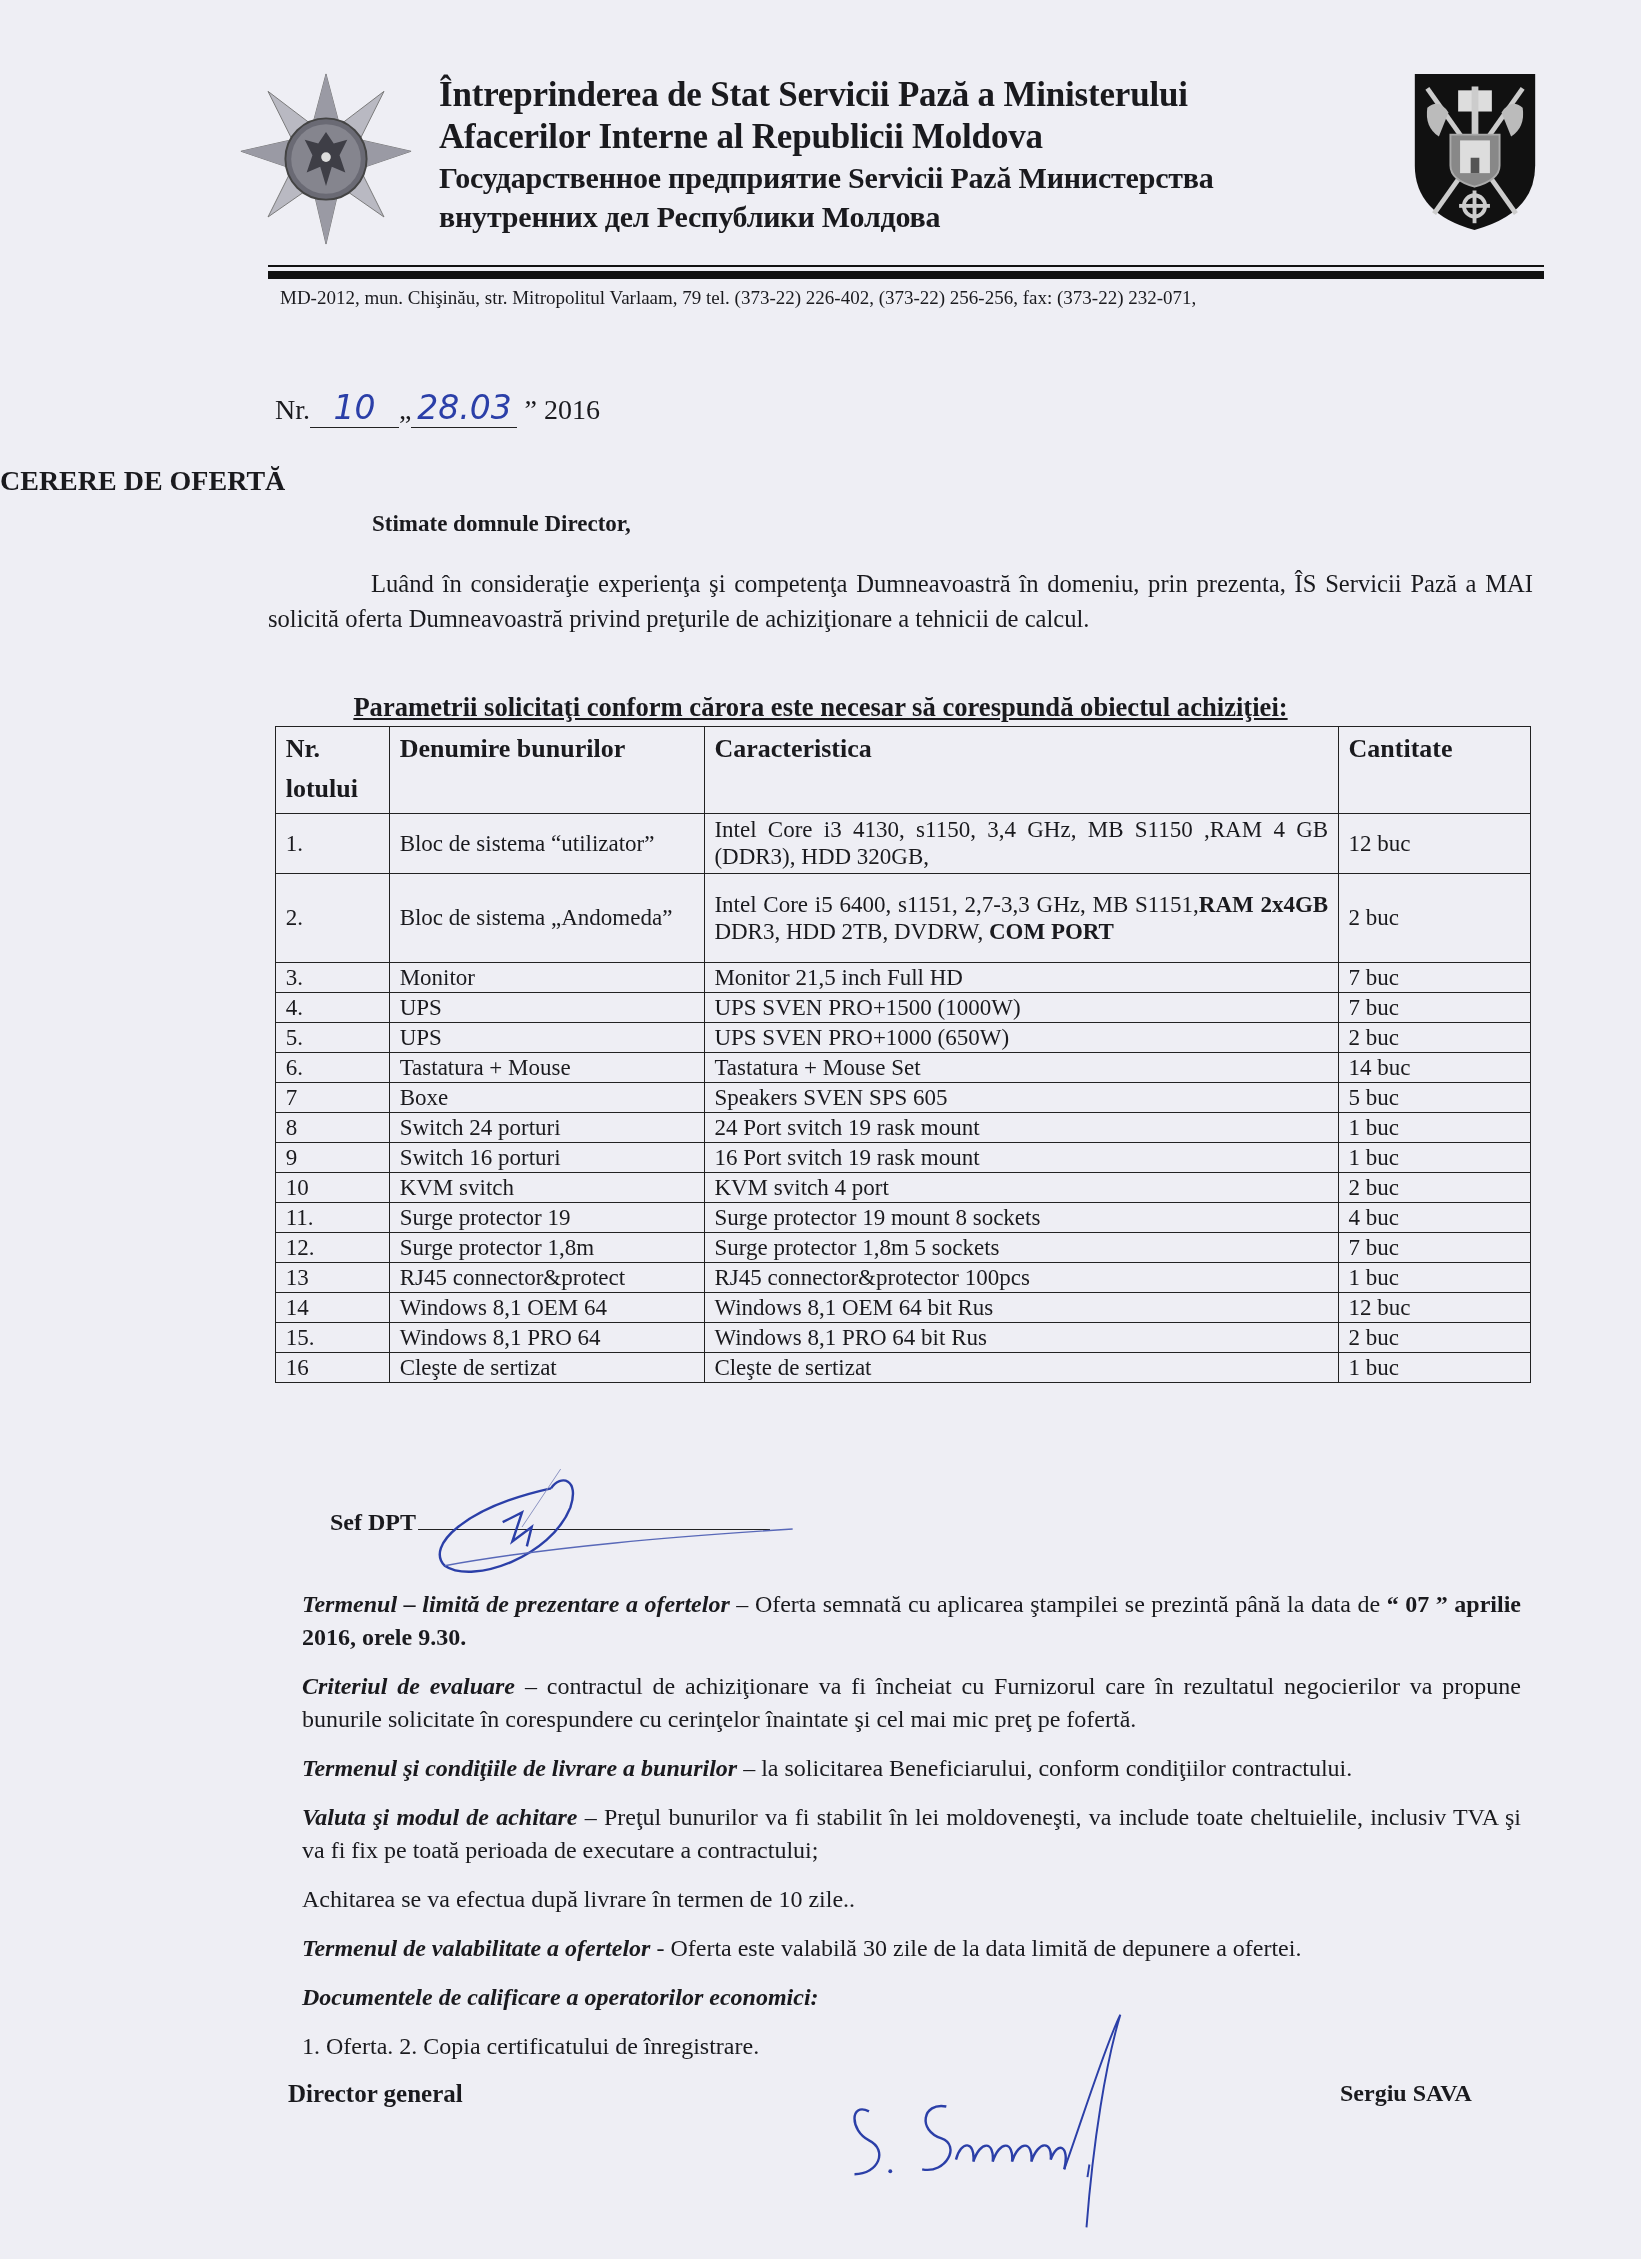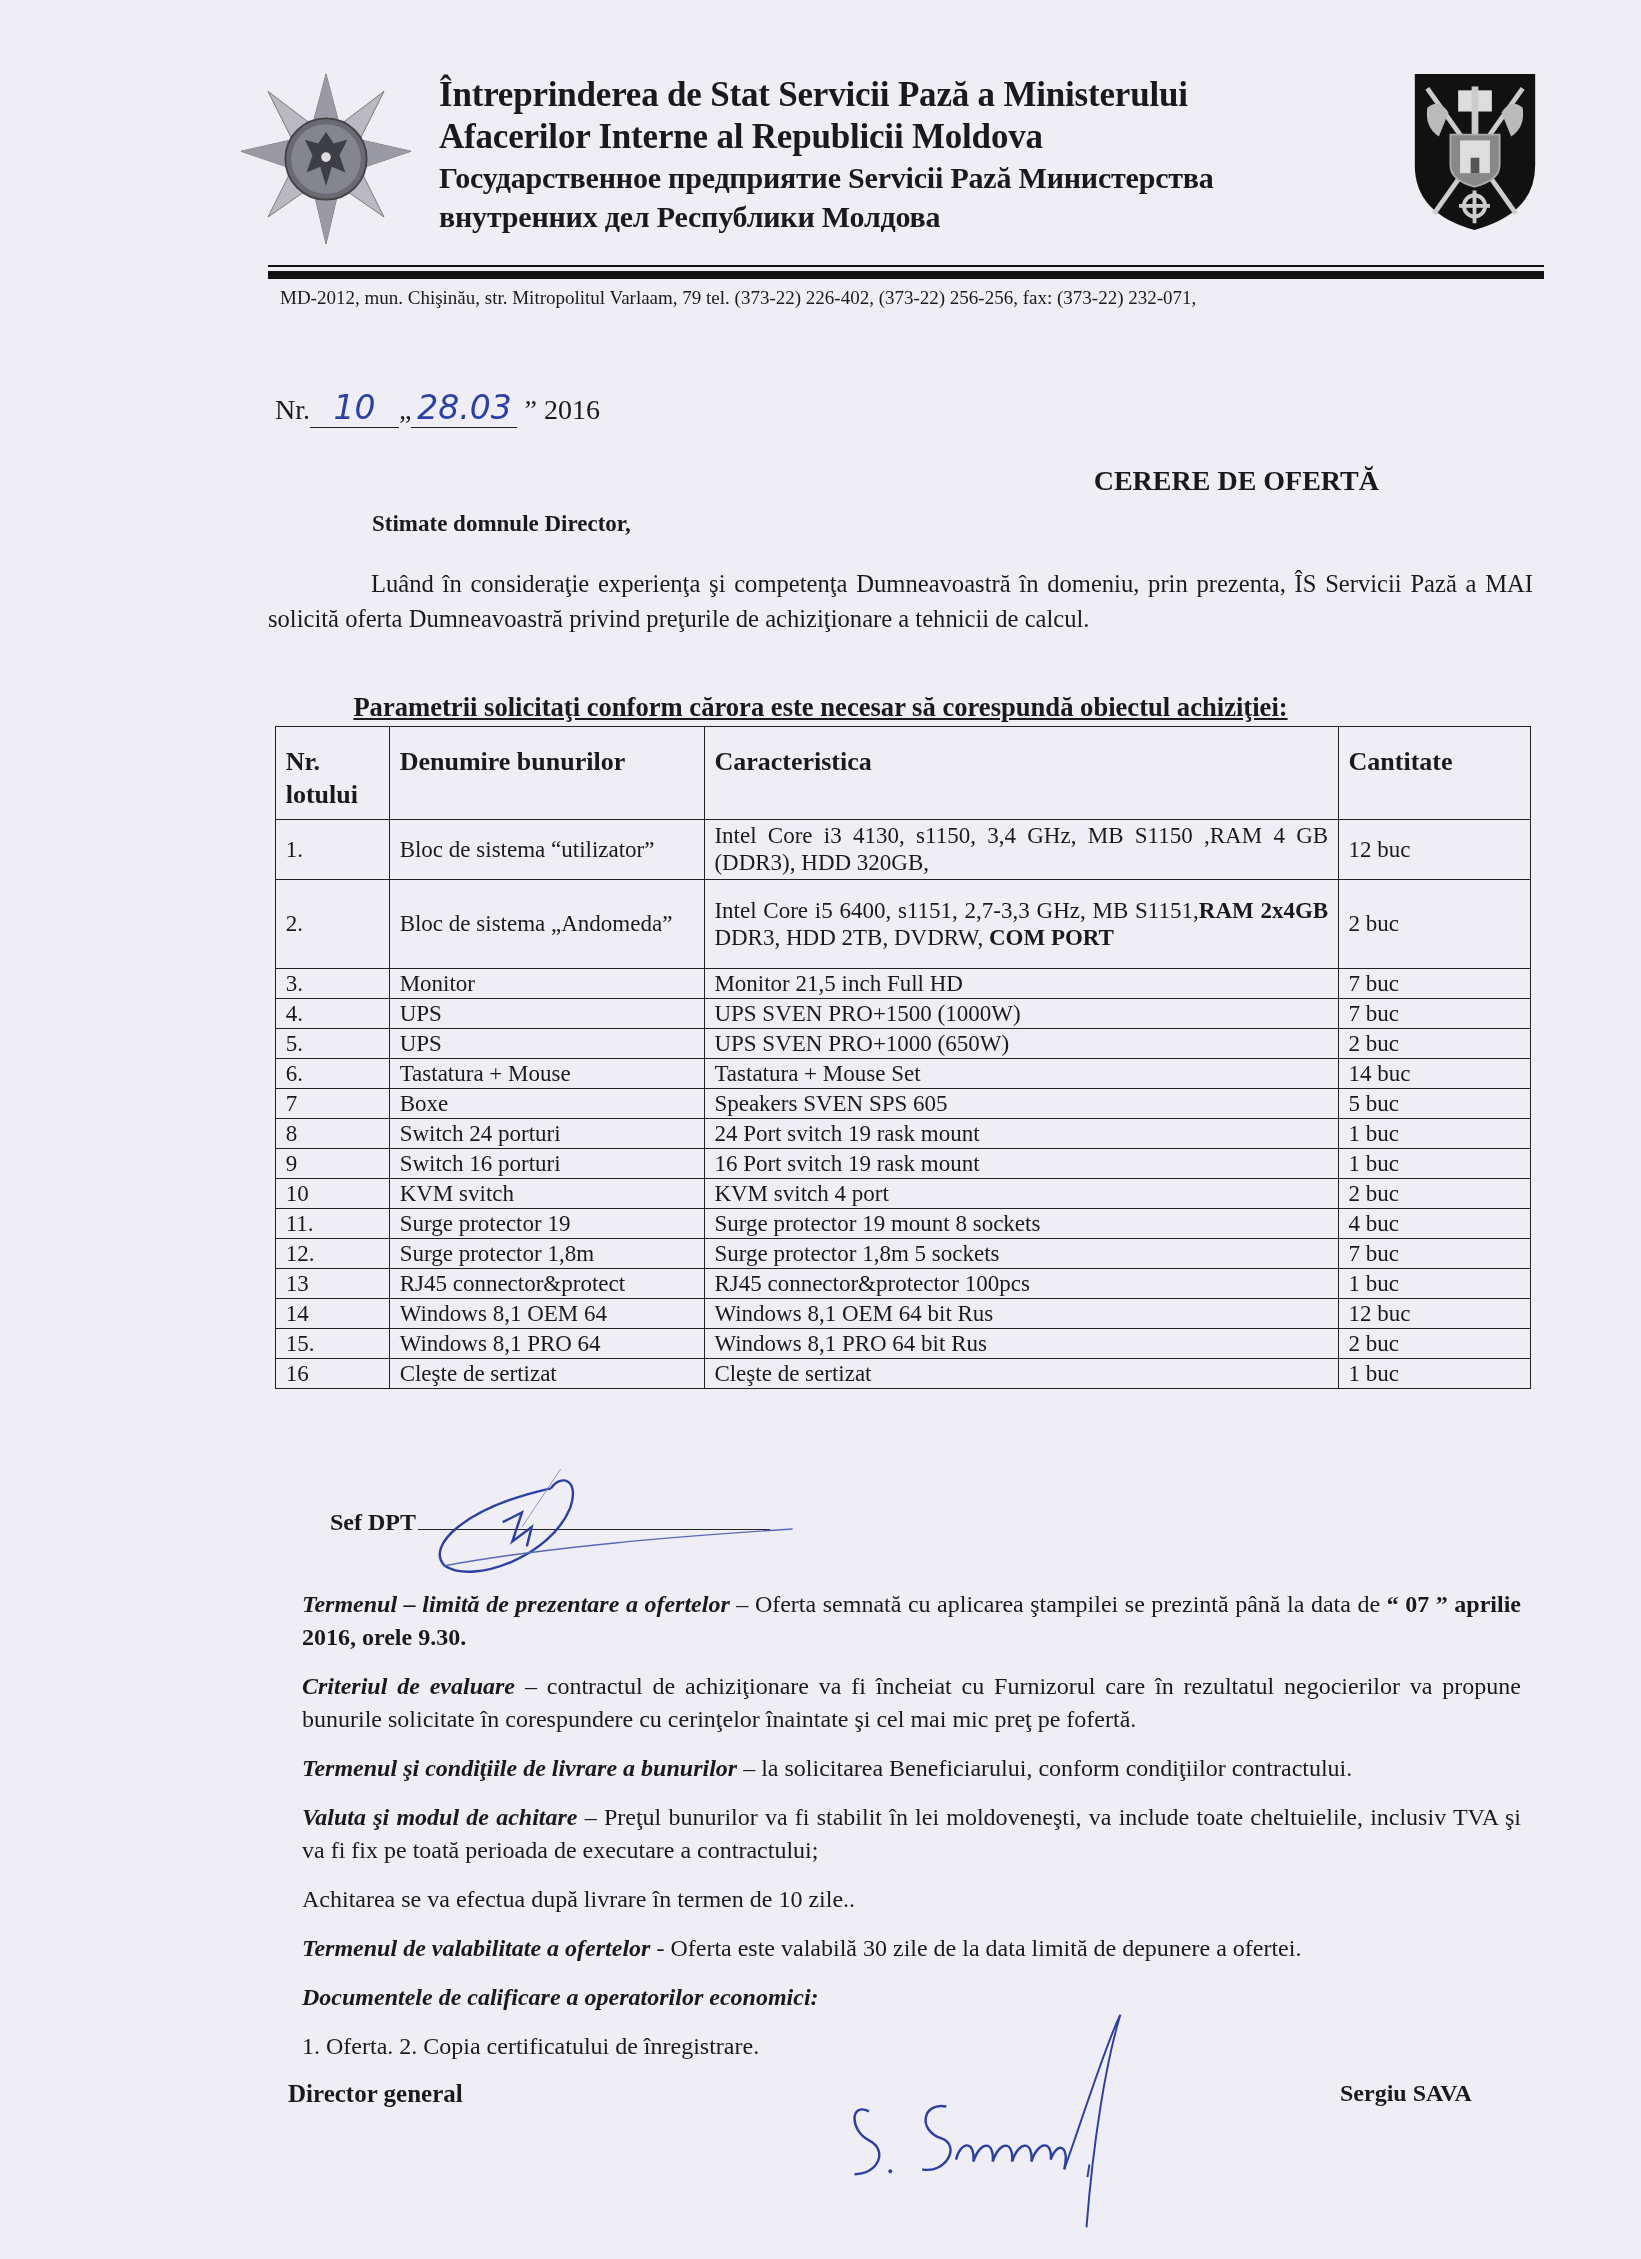--- a/index.html
+++ b/index.html
@@ -24,29 +24,29 @@
   .rule-thin { position: absolute; left: 268px; top: 249px; width: 1276px; height: 1.9px; background: #111; }
 
   .contact { position: absolute; left: 272px; top: 269px; width: 1274px; font-size: 19px; line-height: 26px; margin-left: 8px; }
   .contact .email { text-decoration: underline; }
 
   
   .nrline { position: absolute; left: 275px; top: 372px; font-size: 28px; white-space: nowrap; }
   .hand { font-family: "DejaVu Sans", sans-serif; font-style: italic; color: #2b3fa8; font-size: 33px; }
   .blank { display: inline-block; border-bottom: 1.9px solid #222; text-align: center; }
 
-  .title { position: absolute; left: 0; width: 1379px; top: 449px; text-align: right; font-weight: bold; font-size: 28px; }
+  .title { position: absolute; left: 0; width: 1379px; top: 449px; text-align: left; font-weight: bold; font-size: 28px; }
   .greet { position: absolute; left: 372px; top: 495px; font-weight: bold; font-size: 23px; }
   .intro { position: absolute; left: 268px; top: 550px; width: 1265px; font-size: 24.6px; line-height: 35px; text-align: justify; text-indent: 103px; }
 
   .table-caption { position: absolute; left: 0; width: 1641px; top: 676px; text-align: center; font-weight: bold; font-size: 26.6px; text-decoration: underline; white-space: nowrap; }
 
   table.offer { position: absolute; left: 275px; top: 710px; width: 1256px; border-collapse: collapse; font-size: 23px; }
   table.offer td, table.offer th { border: 1.9px solid #222; padding: 1px 9.7px; vertical-align: middle; line-height: 27px; text-align: left; }
-  table.offer th { font-weight: bold; font-size: 26px; vertical-align: top; line-height: 33px; padding-top: 18px; padding-bottom: 3.9px; height: 70px; }
+  table.offer th { font-weight: bold; font-size: 26px; vertical-align: top; line-height: 40px; padding-top: 2px; padding-bottom: 3.9px; height: 70px; }
   .col1 { width: 92px; }
   .col2 { width: 290px; }
   .col3 { width: 605px; }
   .col4 { width: 169px; }
   .spec.justify { text-align: justify; }
   .b { font-weight: bold; }
 
   .sef { position: absolute; left: 286px; top: 1493px; font-weight: bold; font-size: 24px; white-space: nowrap; margin-left: 44px; }
   .sef .line { display: inline-block; width: 352px; border-bottom: 1.9px solid #222; vertical-align: baseline; margin-left: 1.9px; }
   .sig1 { position: absolute; left: 406px; top: 1453px; width: 406px; height: 116px; }

